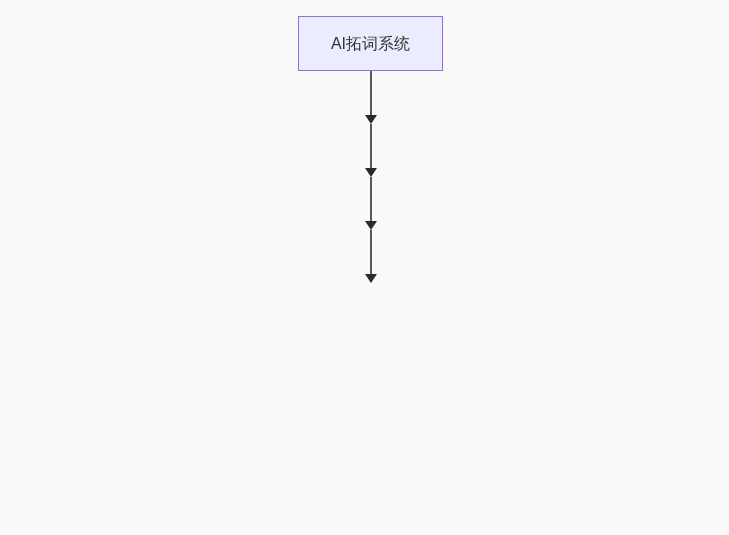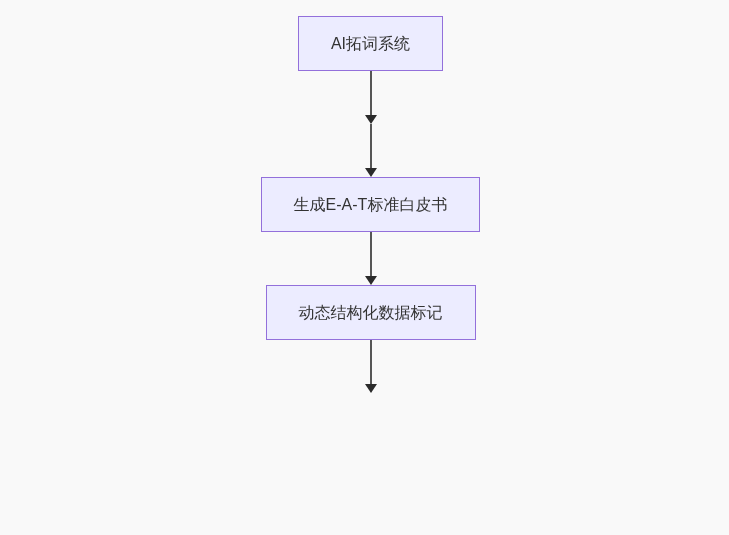--- a/index.html
+++ b/index.html
@@ -79,32 +79,26 @@
       <div class="shaft"></div>
       <div class="head"></div>
     </div>
 
 
     <div class="arrow">
       <div class="shaft"></div>
       <div class="head"></div>
     </div>
 
-    <div class="node">
-      <span>生成E-A-T标准白皮书</span>
-    </div>
 
     <div class="arrow">
       <div class="shaft"></div>
       <div class="head"></div>
     </div>
 
-    <div class="node">
-      <span>动态结构化数据标记</span>
-    </div>
 
     <div class="arrow">
       <div class="shaft"></div>
       <div class="head"></div>
     </div>
 
 
   </div>
 </div>
 

